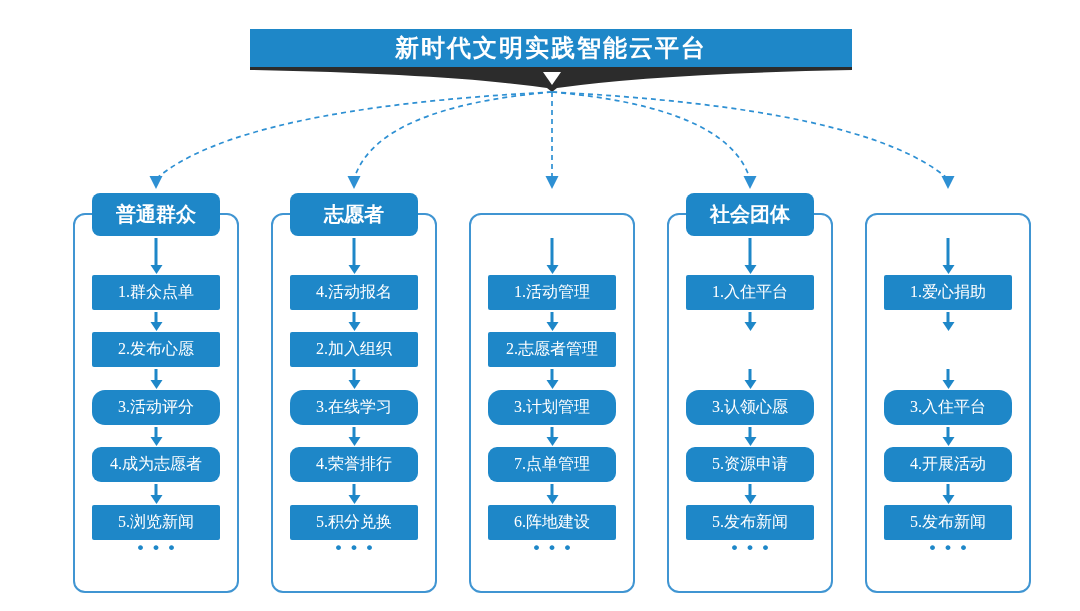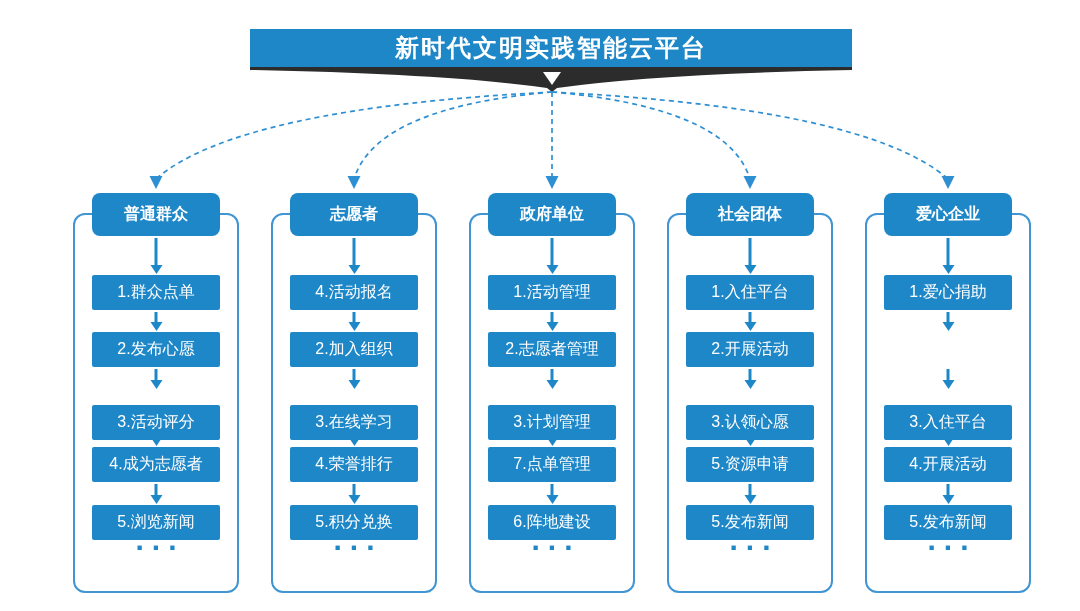--- a/index.html
+++ b/index.html
@@ -1,19 +1,19 @@
 <!DOCTYPE html>
 <html><head>
 <meta charset="utf-8">
 <style>
   html,body { margin:0; padding:0; background:#ffffff; }
   .screen {
     position:relative; width:1080px; height:611px; overflow:hidden;
     background:#ffffff;
-    font-family:Liberation Sans, sans-serif;
+    font-family:Liberation Serif, serif;
   }
   
   .banner {
     position:absolute; left:250px; top:29px; width:602px; height:38px;
     background:#1e87c8; display:flex; align-items:center; justify-content:center;
     z-index:3;
   }
   .banner span {
     color:#ffffff; font-size:24px; font-weight:700; letter-spacing:2px; white-space:nowrap;
   }
@@ -26,21 +26,21 @@
   .col { position:relative; width:166px; height:400px; }
   .col-outline {
     position:absolute; left:0; right:0; top:20px; bottom:0;
     border:2px solid #4095d2; border-radius:12px; background:transparent;
   }
   .col-header {
     position:absolute; top:0; left:19px; width:128px; height:43px;
     background:#1e87c8; border-radius:8px; z-index:2;
     display:flex; align-items:center; justify-content:center;
   }
-  .col-header span { color:#ffffff; font-size:16px; font-weight:700; white-space:nowrap; }
+  .col-header span { color:#ffffff; font-size:20px; font-weight:700; white-space:nowrap; }
   .flow-item {
     position:absolute; left:19px; width:128px; height:35px;
     background:#1e87c8; border-radius:2px;
     display:flex; align-items:center; justify-content:center; z-index:2;
   }
   .flow-item span { color:#ffffff; font-size:16px; white-space:nowrap; }
   .flow-arrow {
     position:absolute; left:50%; transform:translateX(-50%);
     width:13px; display:flex; flex-direction:column; align-items:center; z-index:2;
   }
@@ -50,21 +50,21 @@
     border-left:6px solid transparent; border-right:6px solid transparent;
     border-top:9px solid #1e87c8;
   }
   .more {
     position:absolute; top:334px; left:0; right:0; height:30px;
     text-align:center; color:#1e87c8;
     font-size:30px; font-weight:700; letter-spacing:8px; text-indent:8px;
     line-height:26px; z-index:2;
   }
   
-  .i1 { top:82px; }  .i2 { top:139px; } .i3 { top:212px; } .i4 { top:254px; } .i5 { top:312px; }
+  .i1 { top:82px; }  .i2 { top:139px; } .i3 { top:197px;border-radius:13px; } .i4 { top:254px;border-radius:9px; } .i5 { top:312px; }
   .a0 { top:45px;  height:36px; } 
   .a1 { top:119px; height:19px; }
   .a2 { top:176px; height:20px; }
   .a3 { top:234px; height:19px; }
   .a4 { top:291px; height:20px; }
 </style>
 </head>
 <body>
 
 <div class="screen">
@@ -149,23 +149,20 @@
         </div>
       <div class="flow-arrow a4"></div>
       <div class="flow-item i5">
           <span>5.积分兑换</span>
         </div>
       <div class="more">...</div>
     </div>
 
     <div class="col">
       <div class="col-outline"></div>
-      <div class="col-header">
-        <span>政府单位</span>
-      </div>
       <div class="flow-arrow a0"></div>
       <div class="flow-item i1">
           <span>1.活动管理</span>
         </div>
       <div class="flow-arrow a1"></div>
       <div class="flow-item i2">
           <span>2.志愿者管理</span>
         </div>
       <div class="flow-arrow a2"></div>
       <div class="flow-item i3">
@@ -185,43 +182,37 @@
     <div class="col">
       <div class="col-outline"></div>
       <div class="col-header">
         <span>社会团体</span>
       </div>
       <div class="flow-arrow a0"></div>
       <div class="flow-item i1">
           <span>1.入住平台</span>
         </div>
       <div class="flow-arrow a1"></div>
-      <div class="flow-item i2">
-          <span>2.开展活动</span>
-        </div>
       <div class="flow-arrow a2"></div>
       <div class="flow-item i3">
           <span>3.认领心愿</span>
         </div>
       <div class="flow-arrow a3"></div>
       <div class="flow-item i4">
           <span>5.资源申请</span>
         </div>
       <div class="flow-arrow a4"></div>
       <div class="flow-item i5">
           <span>5.发布新闻</span>
         </div>
       <div class="more">...</div>
     </div>
 
     <div class="col">
       <div class="col-outline"></div>
-      <div class="col-header">
-        <span>爱心企业</span>
-      </div>
       <div class="flow-arrow a0"></div>
       <div class="flow-item i1">
           <span>1.爱心捐助</span>
         </div>
       <div class="flow-arrow a1"></div>
       <div class="flow-arrow a2"></div>
       <div class="flow-item i3">
           <span>3.入住平台</span>
         </div>
       <div class="flow-arrow a3"></div>

